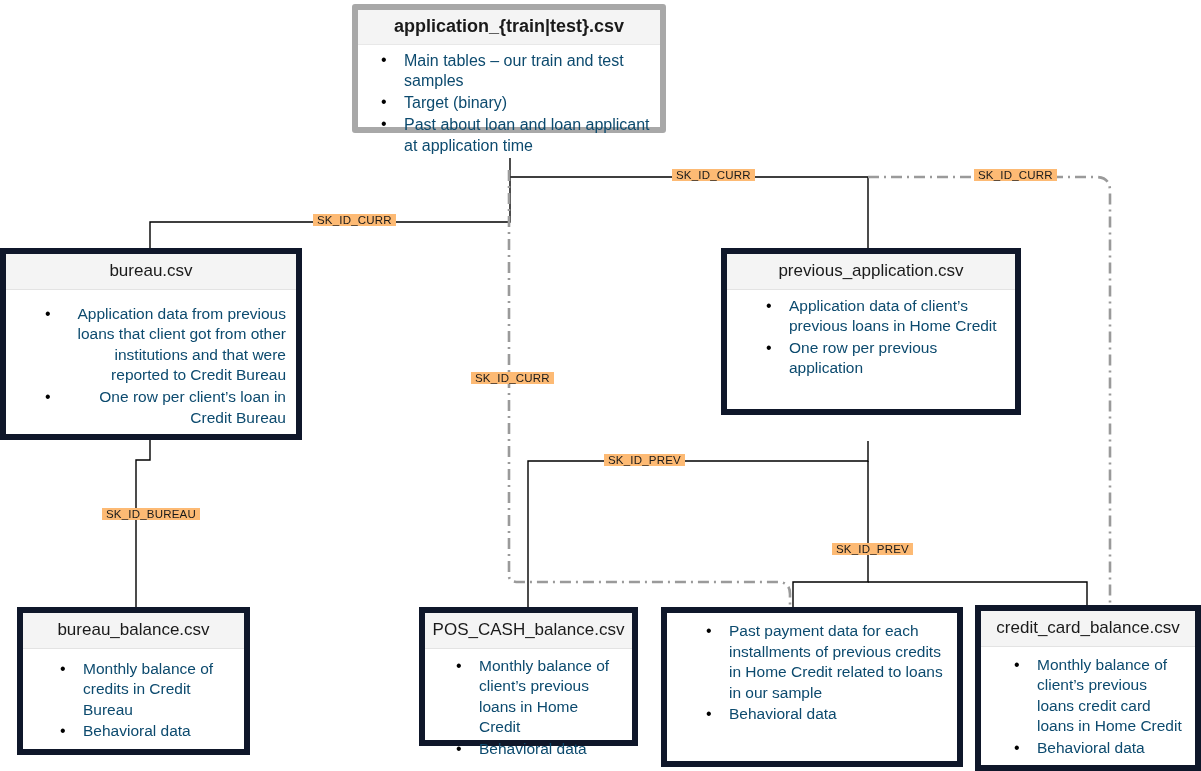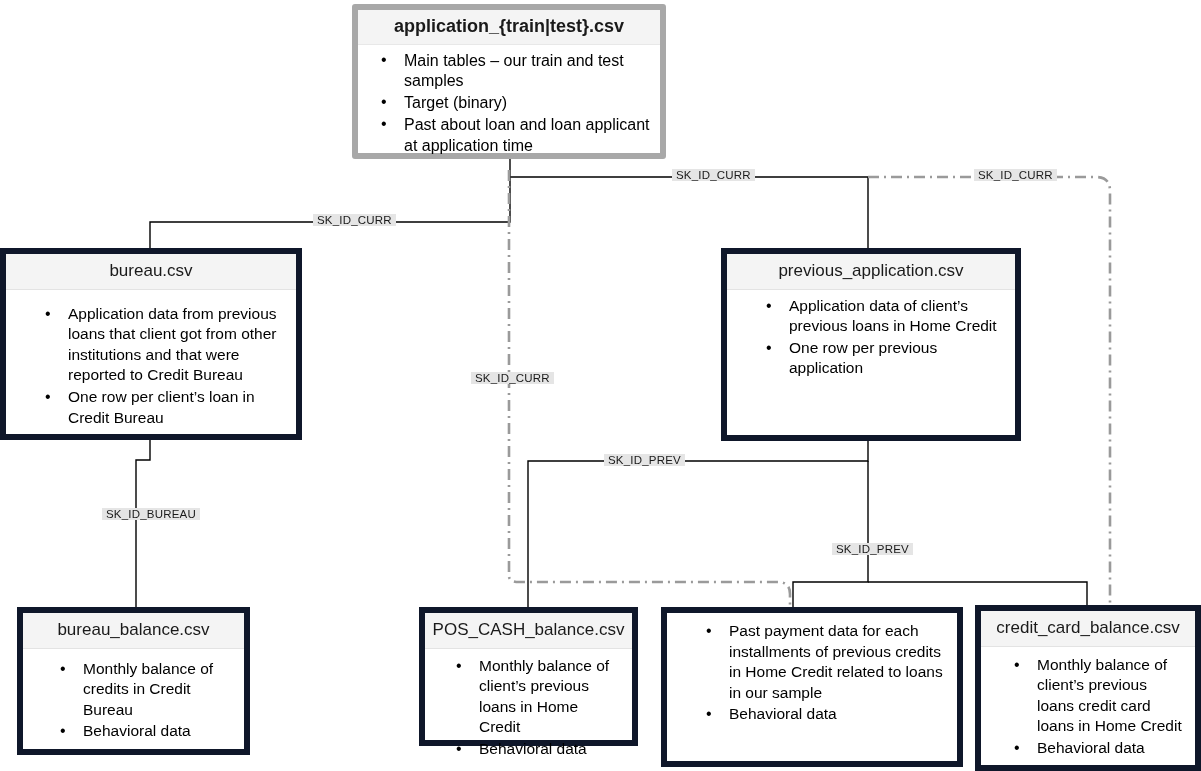--- a/index.html
+++ b/index.html
@@ -61,39 +61,39 @@
   }
   ul.bullets {
     margin: 0;
     padding: 0 0 0 34px;
     list-style: none;
   }
   ul.bullets li {
     position: relative;
     font-size: 15.5px;
     line-height: 1.33;
-    color: #000000;
+    color: #0c4a6e;
     margin: 0 0 1px 0;
     padding-left: 2px;
   }
   ul.bullets li::before {
     content: "\2022";
     position: absolute;
     left: -21px;
     top: -1px;
     font-size: 16px;
     color: #000000;
   }
   .node.root ul.bullets li {
     font-size: 16px;
     line-height: 1.3;
   }
   .wire-label {
     position: absolute;
-    background: #e5e5e5;
+    background: #fdba74;
     font-size: 11.5px;
     letter-spacing: 0.2px;
     color: #1a1a1a;
     padding: 0 4px;
     white-space: nowrap;
     z-index: 5;
     font-family: "Liberation Sans", sans-serif;
   }
 </style>
 </head>
@@ -114,42 +114,42 @@
     <path d="M 509,170 L 509,576 Q 509,582 519,582 L 778,582 Q 790,582 790,594 L 790,607" fill="none" stroke="#9a9a9a" stroke-width="2.6" stroke-dasharray="11 5 2 5" stroke-linecap="butt"></path>
 
     <path d="M 150,440 L 150,460 L 136,460 L 136,607" fill="none" stroke="#000" stroke-width="1.4"></path>
 
     <path d="M 868,441 L 868,461 L 528,461 L 528,607" fill="none" stroke="#000" stroke-width="1.4"></path>
 
     <path d="M 868,461 L 868,582 L 793,582 L 793,607" fill="none" stroke="#000" stroke-width="1.4"></path>
     <path d="M 868,582 L 1087,582 L 1087,607" fill="none" stroke="#000" stroke-width="1.4"></path>
   </svg>
 
-  <div class="node root" style="left:352px; top:4px; width:314px; height:155px;">
+  <div class="node root" style="left:352px; top:4px; width:314px; height:129px;">
     <div class="node-title">application_{train|test}.csv</div>
     <div class="node-body">
       <ul class="bullets">
         <li>Main tables – our train and test samples</li>
         <li>Target (binary)</li>
         <li>Past about loan and loan applicant at application time</li>
       </ul>
     </div>
   </div>
 
   <div class="node" style="left:0px; top:248px; width:302px; height:192px;">
     <div class="node-title">bureau.csv</div>
-    <div class="node-body" style="padding-top:14px;">
+    <div class="node-body" style="padding-top:14px;text-align:right;">
       <ul class="bullets" style="padding-left:50px;">
         <li>Application data from previous loans that client got from other institutions and that were reported to Credit Bureau</li>
         <li>One row per client’s loan in Credit Bureau</li>
       </ul>
     </div>
   </div>
 
-  <div class="node" style="left:721px; top:248px; width:300px; height:193px;">
+  <div class="node" style="left:721px; top:248px; width:300px; height:167px;">
     <div class="node-title">previous_application.csv</div>
     <div class="node-body">
       <ul class="bullets" style="padding-left:50px;">
         <li>Application data of client’s previous loans in Home Credit</li>
         <li>One row per previous application</li>
       </ul>
     </div>
   </div>
 
   <div class="node" style="left:17px; top:607px; width:233px; height:148px;">

